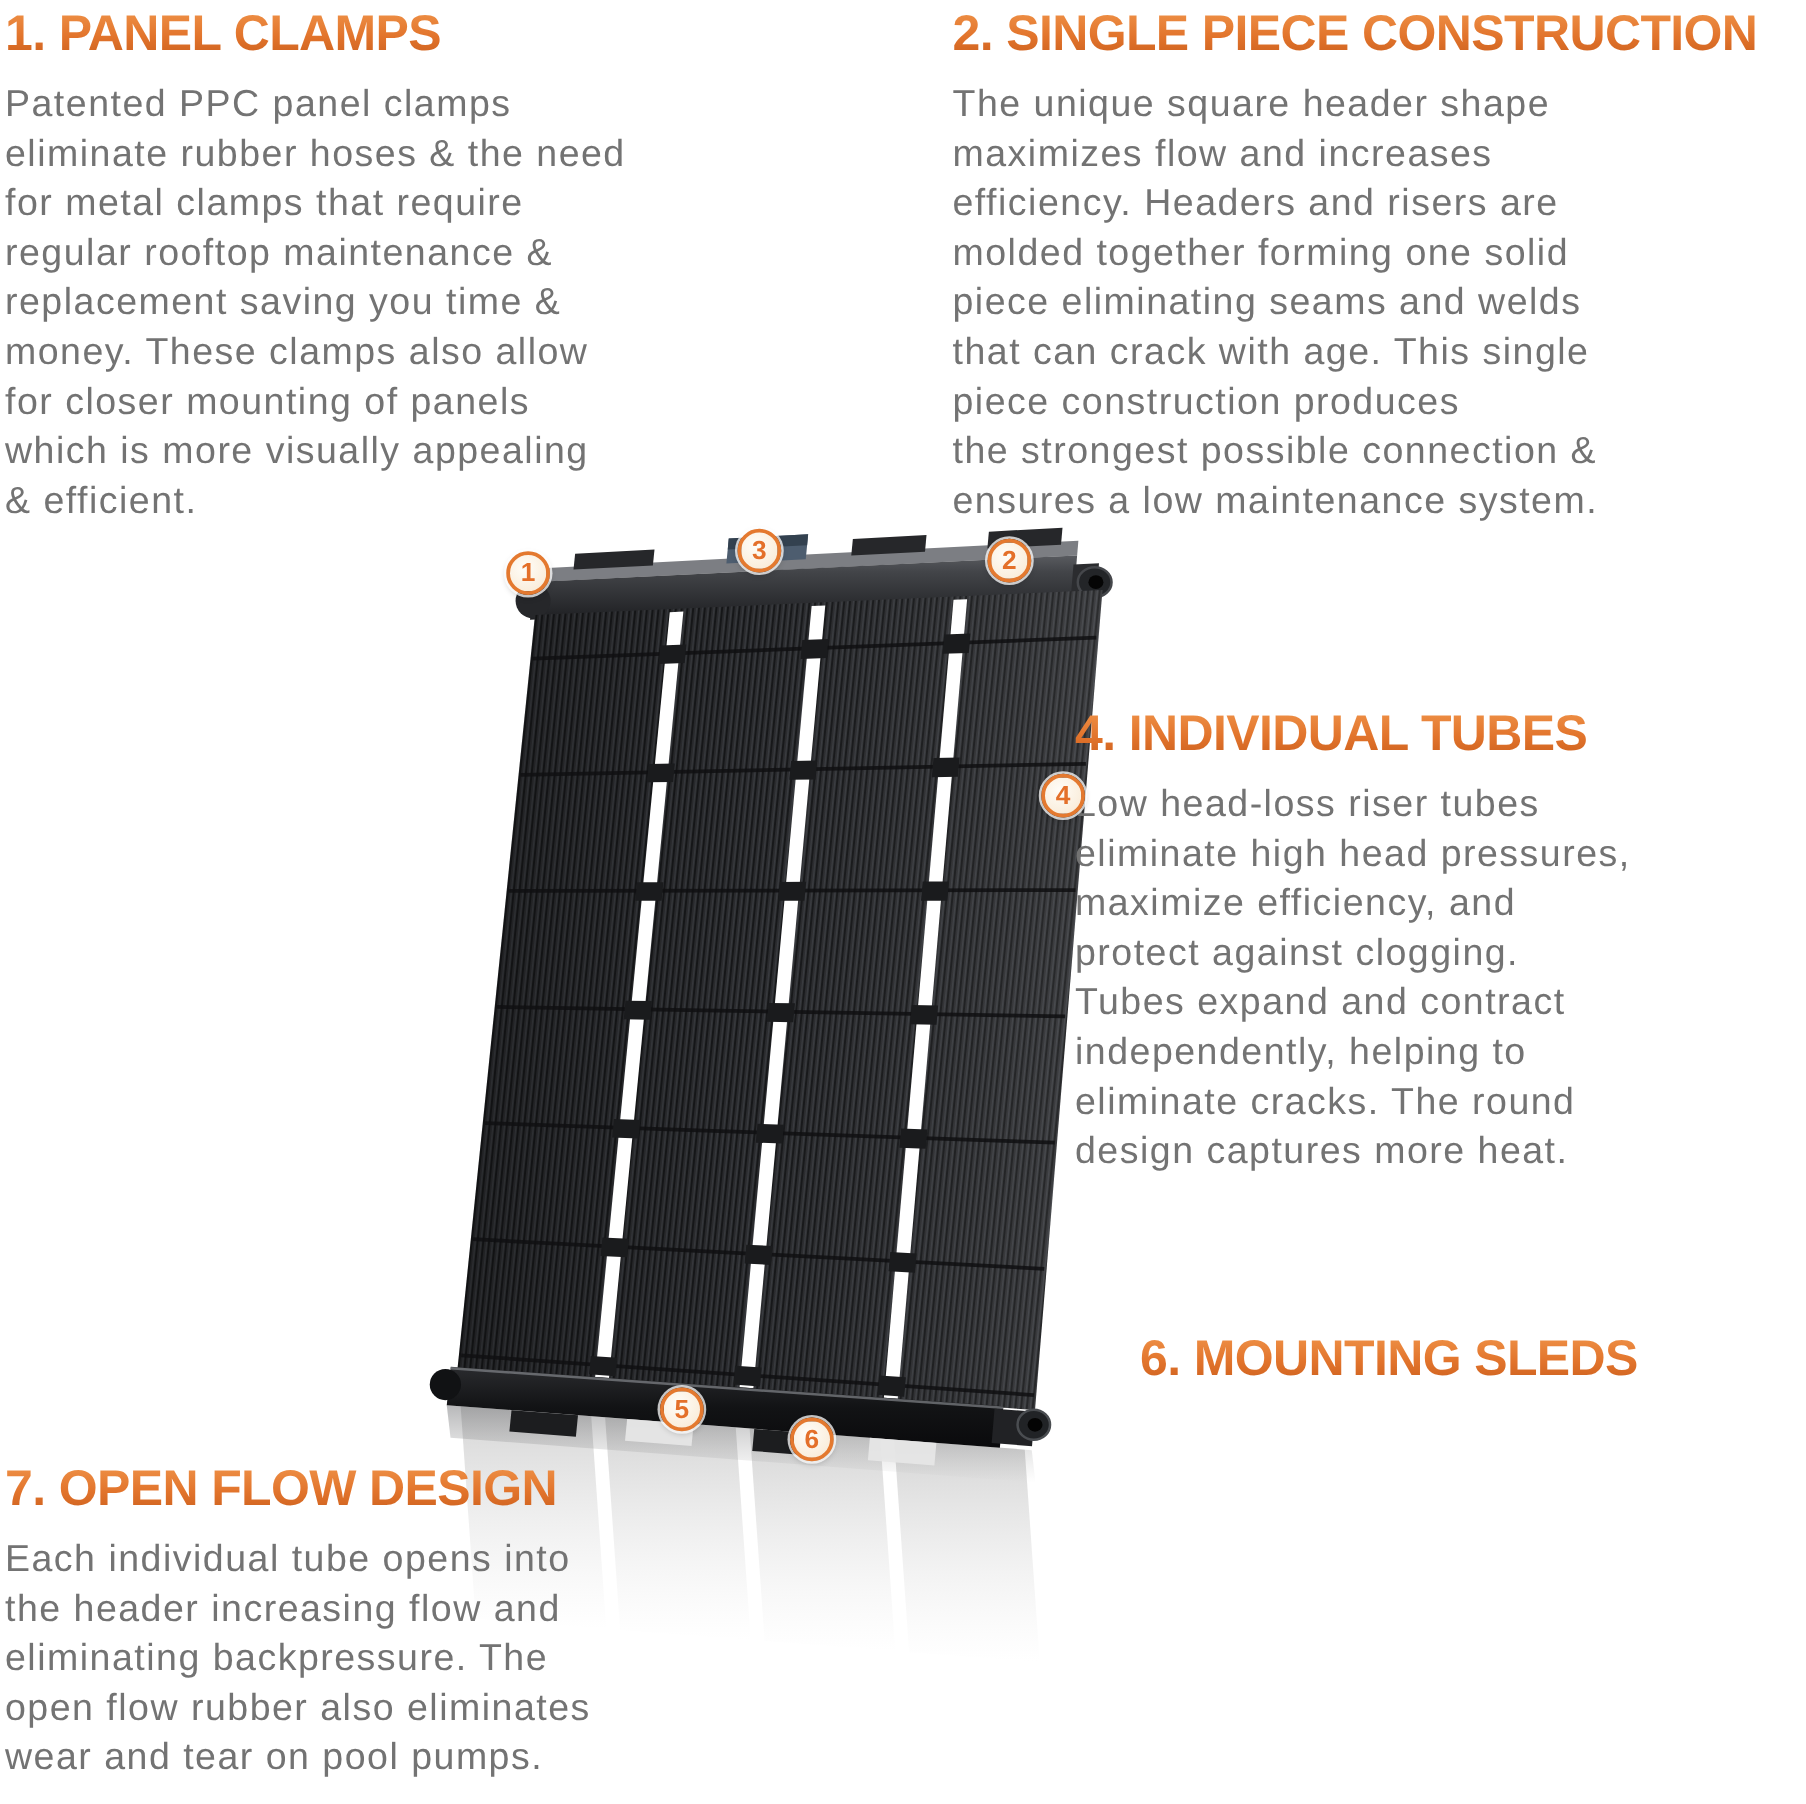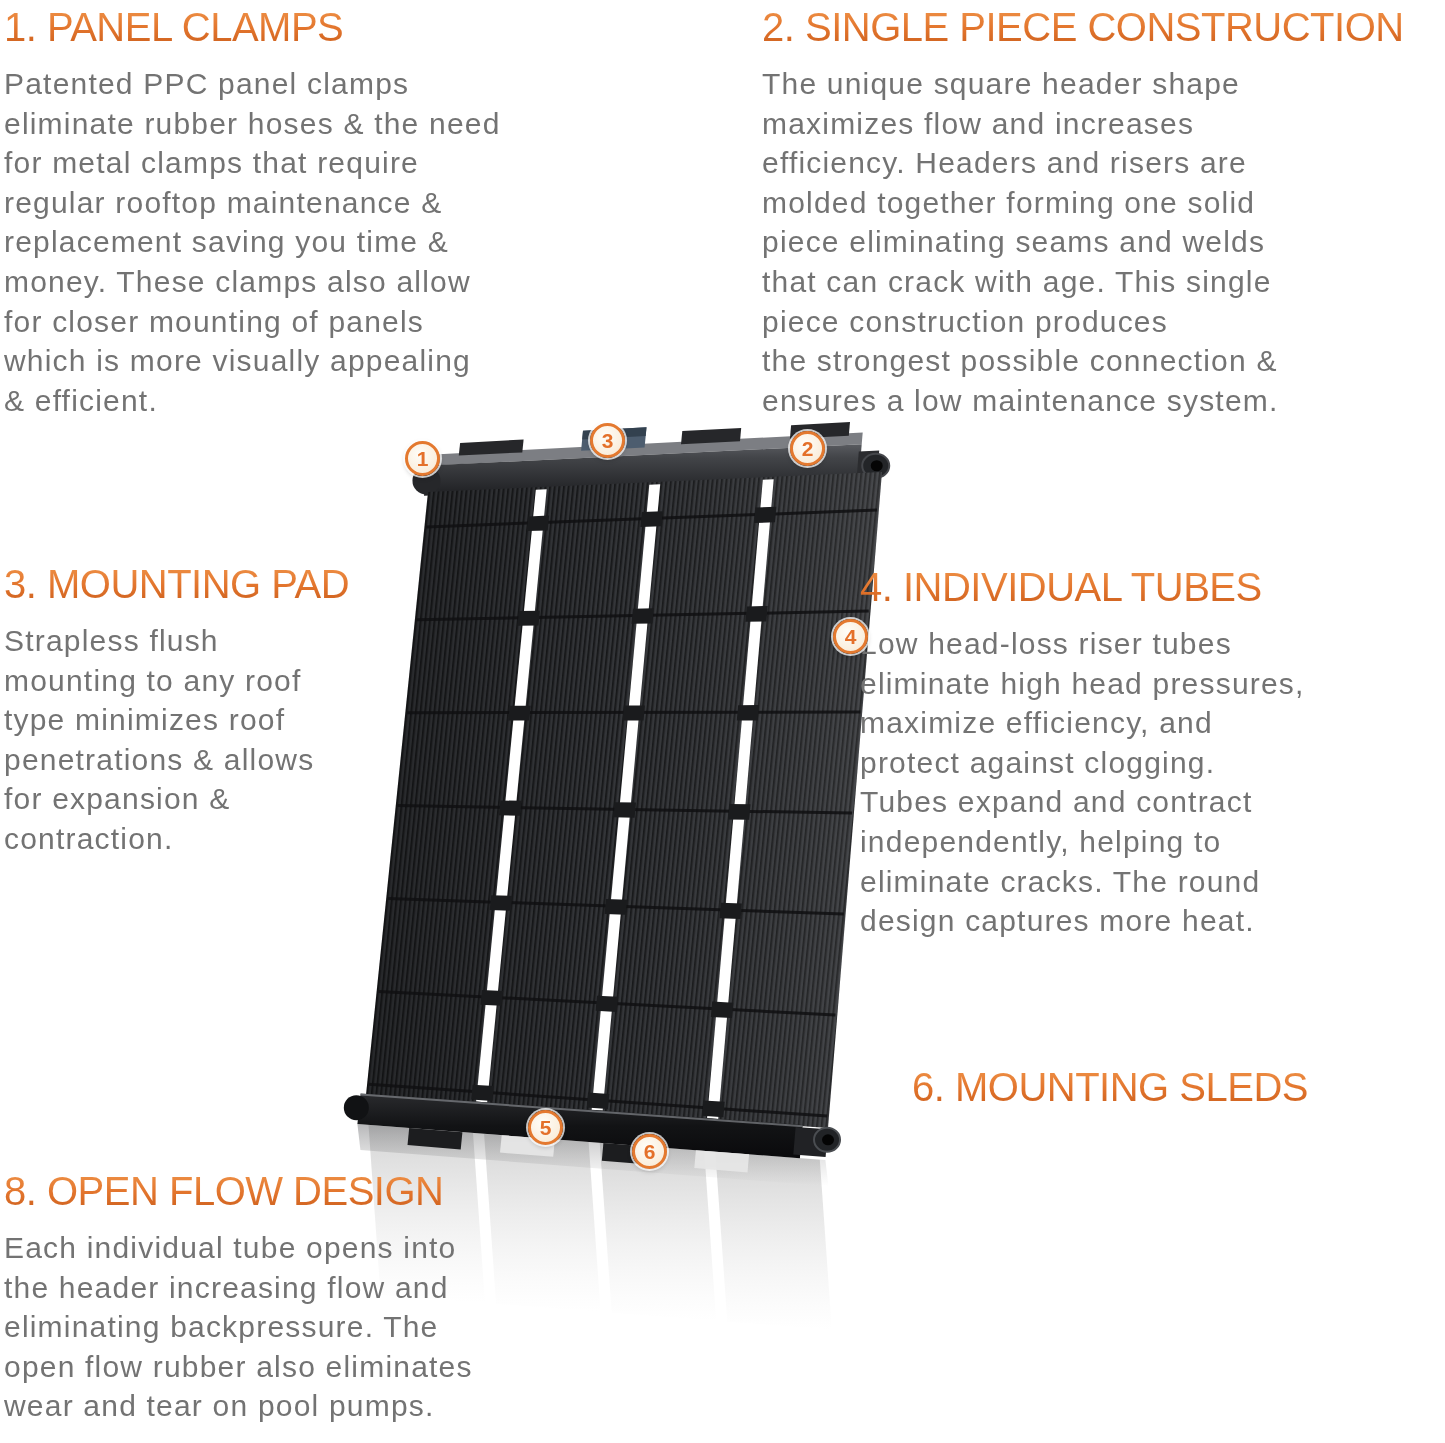--- a/index.html
+++ b/index.html
@@ -6,21 +6,21 @@
   .canvas{
     position:relative;
     width:1445px;height:1443px;
     background:#ffffff;
     overflow:hidden;
     font-family:"Liberation Sans",sans-serif;
   }
   .feature{position:absolute;}
   .feature-title{
     margin:0 0 16px 0;
-    font-weight:normal;
+    font-weight:bold;
     font-size:40px;
     line-height:1.05;
     letter-spacing:-0.5px;
     white-space:nowrap;
     color:#e2742c;
   }
   @supports (-webkit-background-clip:text){
     .feature-title{
       background:linear-gradient(180deg,#f0944a 0%,#e2742c 55%,#cb5f1d 100%);
       -webkit-background-clip:text;
@@ -78,44 +78,35 @@
 maximizes flow and increases
 efficiency. Headers and risers are
 molded together forming one solid
 piece eliminating seams and welds
 that can crack with age. This single
 piece construction produces
 the strongest possible connection &amp;
 ensures a low maintenance system.</p>
   </section>
 
-  <section class="feature" style="left:4px;top:563px;width:420px">
-    <h2 class="feature-title">3. MOUNTING PAD</h2>
-    <p class="feature-body">Strapless flush
-mounting to any roof
-type minimizes roof
-penetrations &amp; allows
-for expansion &amp;
-contraction.</p>
-  </section>
 
   <section class="feature" style="left:860px;top:566px;width:533px">
     <h2 class="feature-title">4. INDIVIDUAL TUBES</h2>
     <p class="feature-body">Low head-loss riser tubes
 eliminate high head pressures,
 maximize efficiency, and
 protect against clogging.
 Tubes expand and contract
 independently, helping to
 eliminate cracks. The round
 design captures more heat.</p>
   </section>
 
   <section class="feature" style="left:4px;top:1170px;width:590px">
-    <h2 class="feature-title">8. OPEN FLOW DESIGN</h2>
+    <h2 class="feature-title">7. OPEN FLOW DESIGN</h2>
     <p class="feature-body">Each individual tube opens into
 the header increasing flow and
 eliminating backpressure. The
 open flow rubber also eliminates
 wear and tear on pool pumps.</p>
   </section>
 
   <section class="feature" style="left:912px;top:1066px;width:533px">
     <h2 class="feature-title">6. MOUNTING SLEDS</h2>
   </section>

